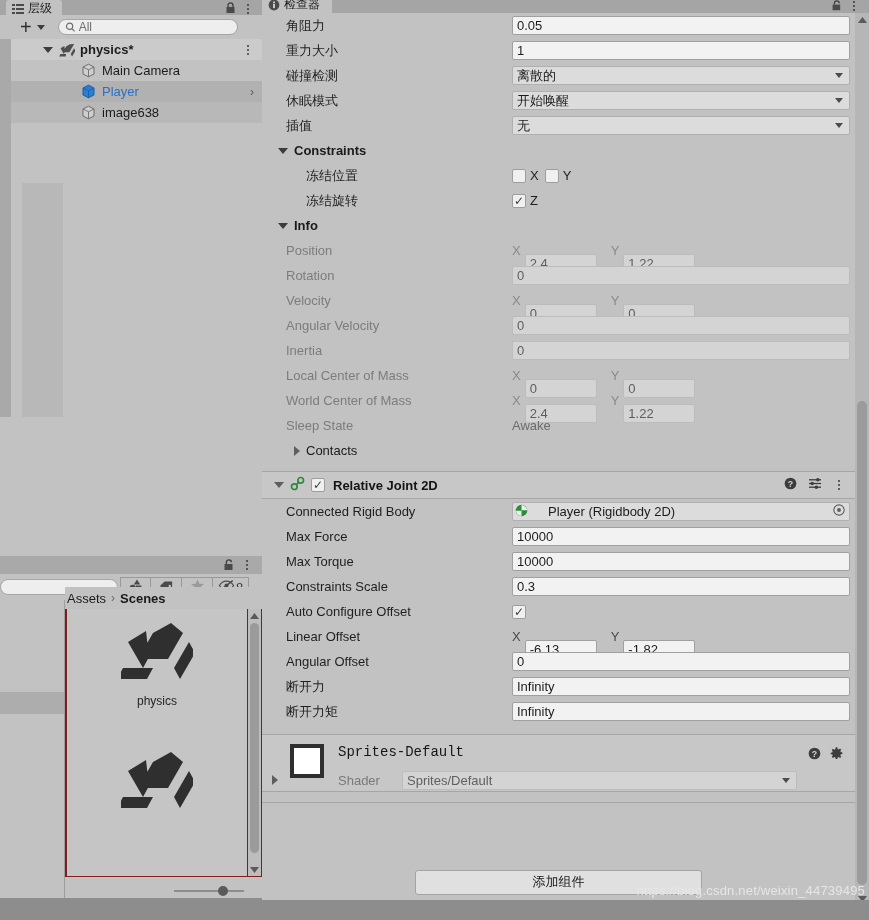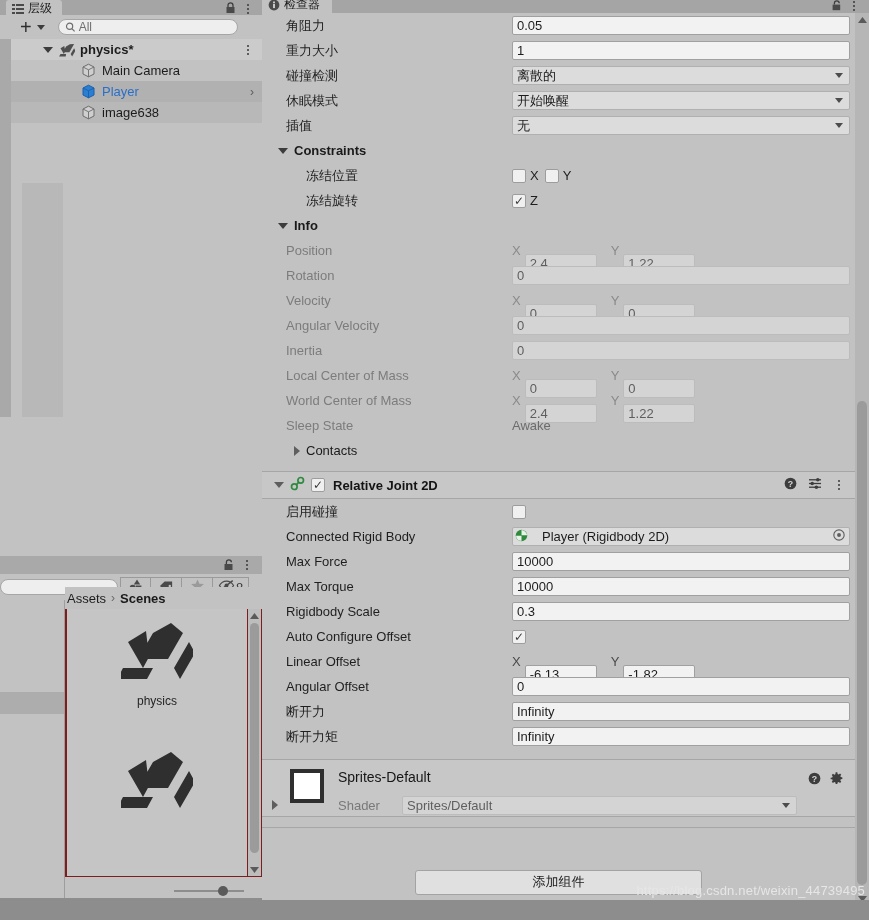--- a/index.html
+++ b/index.html
@@ -118,21 +118,21 @@
   .foldout.sub{padding-left:32px;font-weight:normal;font-size:13px;}
 
   
   .comp-head{height:26px;background:#c7c7c7;border-top:1px solid #a6a6a6;border-bottom:1px solid #a6a6a6;
     display:flex;align-items:center;gap:6px;padding-left:12px;position:relative;}
   .comp-head .title{font-weight:bold;font-size:13px;color:#141414;margin-left:2px;}
   .comp-head .icons{position:absolute;right:10px;display:flex;align-items:center;gap:11px;}
 
   .matblock{border-top:1px solid #a6a6a6;border-bottom:1px solid #a6a6a6;background:#c7c7c7;height:56px;position:relative;}
   .swatch{position:absolute;left:28px;top:9px;width:34px;height:34px;background:#ffffff;border:4px solid #2f2f2f;box-sizing:border-box;}
-  .mat-name{position:absolute;left:76px;top:9px;font-size:14px;color:#161616;}
+  .mat-name{position:absolute;left:76px;top:9px;font-size:14px;color:#161616;font-family:Liberation Mono, monospace;}
   .mat-icons{position:absolute;right:12px;top:12px;display:flex;gap:9px;align-items:center;}
   .shader-row{position:absolute;left:76px;top:36px;display:flex;align-items:center;}
   .shader-row .lb{width:64px;font-size:13px;color:#797979;}
   .shader-field{width:395px;height:19px;background:#d4d4d4;border:1px solid #bcbcbc;box-sizing:border-box;border-radius:2px;
     display:flex;align-items:center;justify-content:space-between;padding:0 4px;font-size:13px;color:#5f5f5f;}
   .mat-foldout{position:absolute;left:10px;top:40px;}
 
   #addcomp-wrap{position:absolute;left:0;top:846px;width:593px;height:46px;display:flex;align-items:center;justify-content:center;}
   #addcomp{width:285px;height:23px;background:#e0e0e0;border:1px solid #a3a3a3;border-radius:3px;
     display:flex;align-items:center;justify-content:center;font-size:13px;color:#1b1b1b;}
@@ -523,29 +523,25 @@
               </svg>
           </span>
           <span class="kebab">
               <i></i>
               <i></i>
               <i></i>
             </span>
         </span>
       </div>
 
-      <div class="prow">
-        <span class="plabel">启用碰撞</span>
-        <span class="ck"></span>
-      </div>
 
       <div class="prow">
         <span class="plabel">Connected Rigid Body</span>
         <span class="field wide dd" style="padding-left:2px;">
-          <span style="display:flex;align-items:flex-start;gap:14px;">
+          <span style="display:flex;align-items:flex-start;gap:20px;">
             <span>
               <svg viewBox="0 0 14 14" width="13" height="13">
                   <circle cx="7" cy="7" r="6.2" fill="#2f8a3e"></circle>
                   <path d="M7 1.2v5.6h6.1A6.2 6.2 0 0 0 7 1.2z" fill="#e8f3e8"></path>
                   <path d="M7 7.2H1a6.2 6.2 0 0 0 6 5.6z" fill="#e8f3e8"></path>
                 </svg>
             </span>
             <span>Player (Rigidbody 2D)</span>
           </span>
           <span>
@@ -559,21 +555,21 @@
 
       <div class="prow">
         <span class="plabel">Max Force</span>
         <span class="field wide">10000</span>
       </div>
       <div class="prow">
         <span class="plabel">Max Torque</span>
         <span class="field wide">10000</span>
       </div>
       <div class="prow">
-        <span class="plabel">Rigidbody Scale</span>
+        <span class="plabel">Constraints Scale</span>
         <span class="field wide">0.3</span>
       </div>
       <div class="prow">
         <span class="plabel">Auto Configure Offset</span>
         <span class="ck">
             <span class="mark">✓</span>
           </span>
       </div>
       <div class="prow">
         <span class="plabel">Linear Offset</span>

